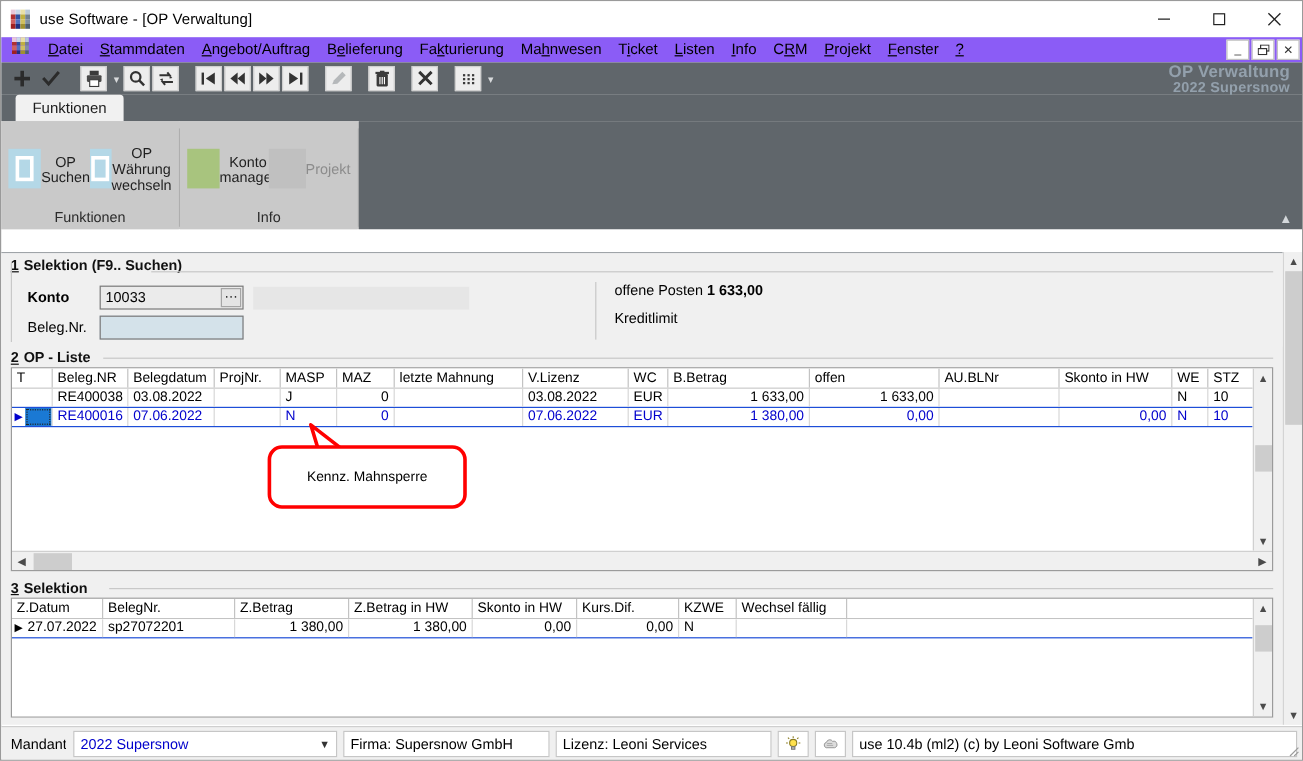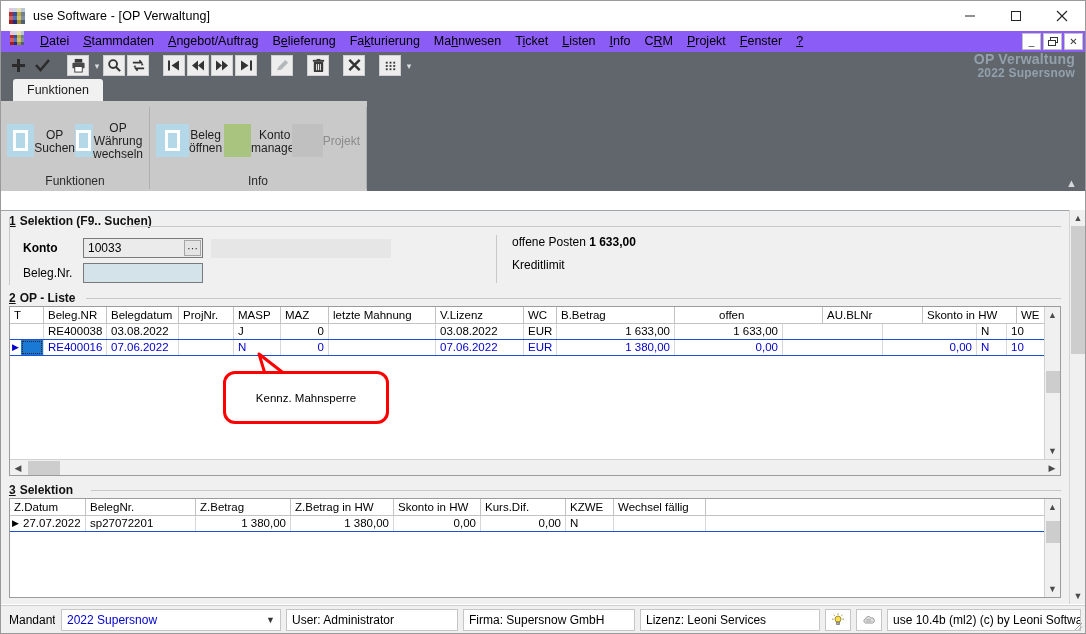--- a/index.html
+++ b/index.html
@@ -615,29 +615,20 @@
       </div>
     </div>
     <div class="rgroup-label">Funktionen</div>
   </div>
 
   <div class="rgroup-sep"></div>
 
   <div class="rgroup">
     <div class="rgroup-items">
       <div class="rbtn">
-        <div class="ico blue">
-            <div class="inner"></div>
-          </div>
-        <div class="lbl">
-          <div>Beleg</div>
-          <div>öffnen</div>
-        </div>
-      </div>
-      <div class="rbtn">
         <div class="ico green">
           <i></i>
             <i></i>
             <i></i>
             <i></i>
             <i></i>
             <i></i>
             <i></i>
             <i></i>
             <i></i>
@@ -723,21 +714,21 @@
               <div class="th" style="width: 34px; flex: 0 0 34px;">T</div>
               <div class="th" style="width: 63px; flex: 0 0 63px;">Beleg.NR</div>
               <div class="th" style="width: 72px; flex: 0 0 72px;">Belegdatum</div>
               <div class="th" style="width: 55px; flex: 0 0 55px;">ProjNr.</div>
               <div class="th" style="width: 47px; flex: 0 0 47px;">MASP</div>
               <div class="th" style="width: 48px; flex: 0 0 48px;">MAZ</div>
               <div class="th" style="width: 107px; flex: 0 0 107px;">letzte Mahnung</div>
               <div class="th" style="width: 88px; flex: 0 0 88px;">V.Lizenz</div>
               <div class="th" style="width: 33px; flex: 0 0 33px;">WC</div>
               <div class="th" style="width: 118px; flex: 0 0 118px;">B.Betrag</div>
-              <div class="th" style="width: 108px; flex: 0 0 108px; margin-left: 40px;">offen</div>
+              <div class="th" style="width: 108px; flex: 0 0 108px;">offen</div>
               <div class="th" style="width: 100px; flex: 0 0 100px;">AU.BLNr</div>
               <div class="th" style="width: 94px; flex: 0 0 94px;">Skonto in HW</div>
               <div class="th" style="width: 30px; flex: 0 0 30px;">WE</div>
               <div class="th" style="width: 57px; flex: 0 0 57px;">STZ</div>
             </div>
           <div class="tbody" id="op-tbody">
               <div class="trow">
                 <div class="td" style="width: 34px; flex: 0 0 34px; display: flex; align-items: center; padding: 0px;">
                   <span style="width: 11px; font-size: 9px; text-align: center; flex: 0 0 11px;"></span>
                   <span style="flex: 1 1 0%; height: 100%; display: flex; align-items: center; padding-left: 2px;"></span>
@@ -862,21 +853,20 @@
 <div class="callout">
   <span>Kennz. Mahnsperre</span>
 </div>
 
 <div class="statusbar">
   <div class="sb-cell sb-plain" style="width:52px;">Mandant</div>
   <div class="sb-cell combo">
     <span>2022 Supersnow</span>
     <span class="caret">▼</span>
   </div>
-  <div class="sb-cell" style="width:172px;">User: Administrator</div>
   <div class="sb-cell" style="width:172px;">Firma: Supersnow GmbH</div>
   <div class="sb-cell" style="width:180px;">Lizenz: Leoni Services</div>
   <div class="sb-cell sb-icon">
     <svg width="16" height="16" viewBox="0 0 16 16">
         <circle cx="8" cy="7" r="3.4" fill="#ffe14d" stroke="#8a7b20"></circle>
         <rect x="6.4" y="10.6" width="3.2" height="2.4" fill="#b9b9b9" stroke="#777"></rect>
         <g stroke="#8a7b20" stroke-width="1">
           <line x1="8" y1="0.5" x2="8" y2="2.2"></line>
           <line x1="1.2" y1="7" x2="2.9" y2="7"></line>
           <line x1="13.1" y1="7" x2="14.8" y2="7"></line>

